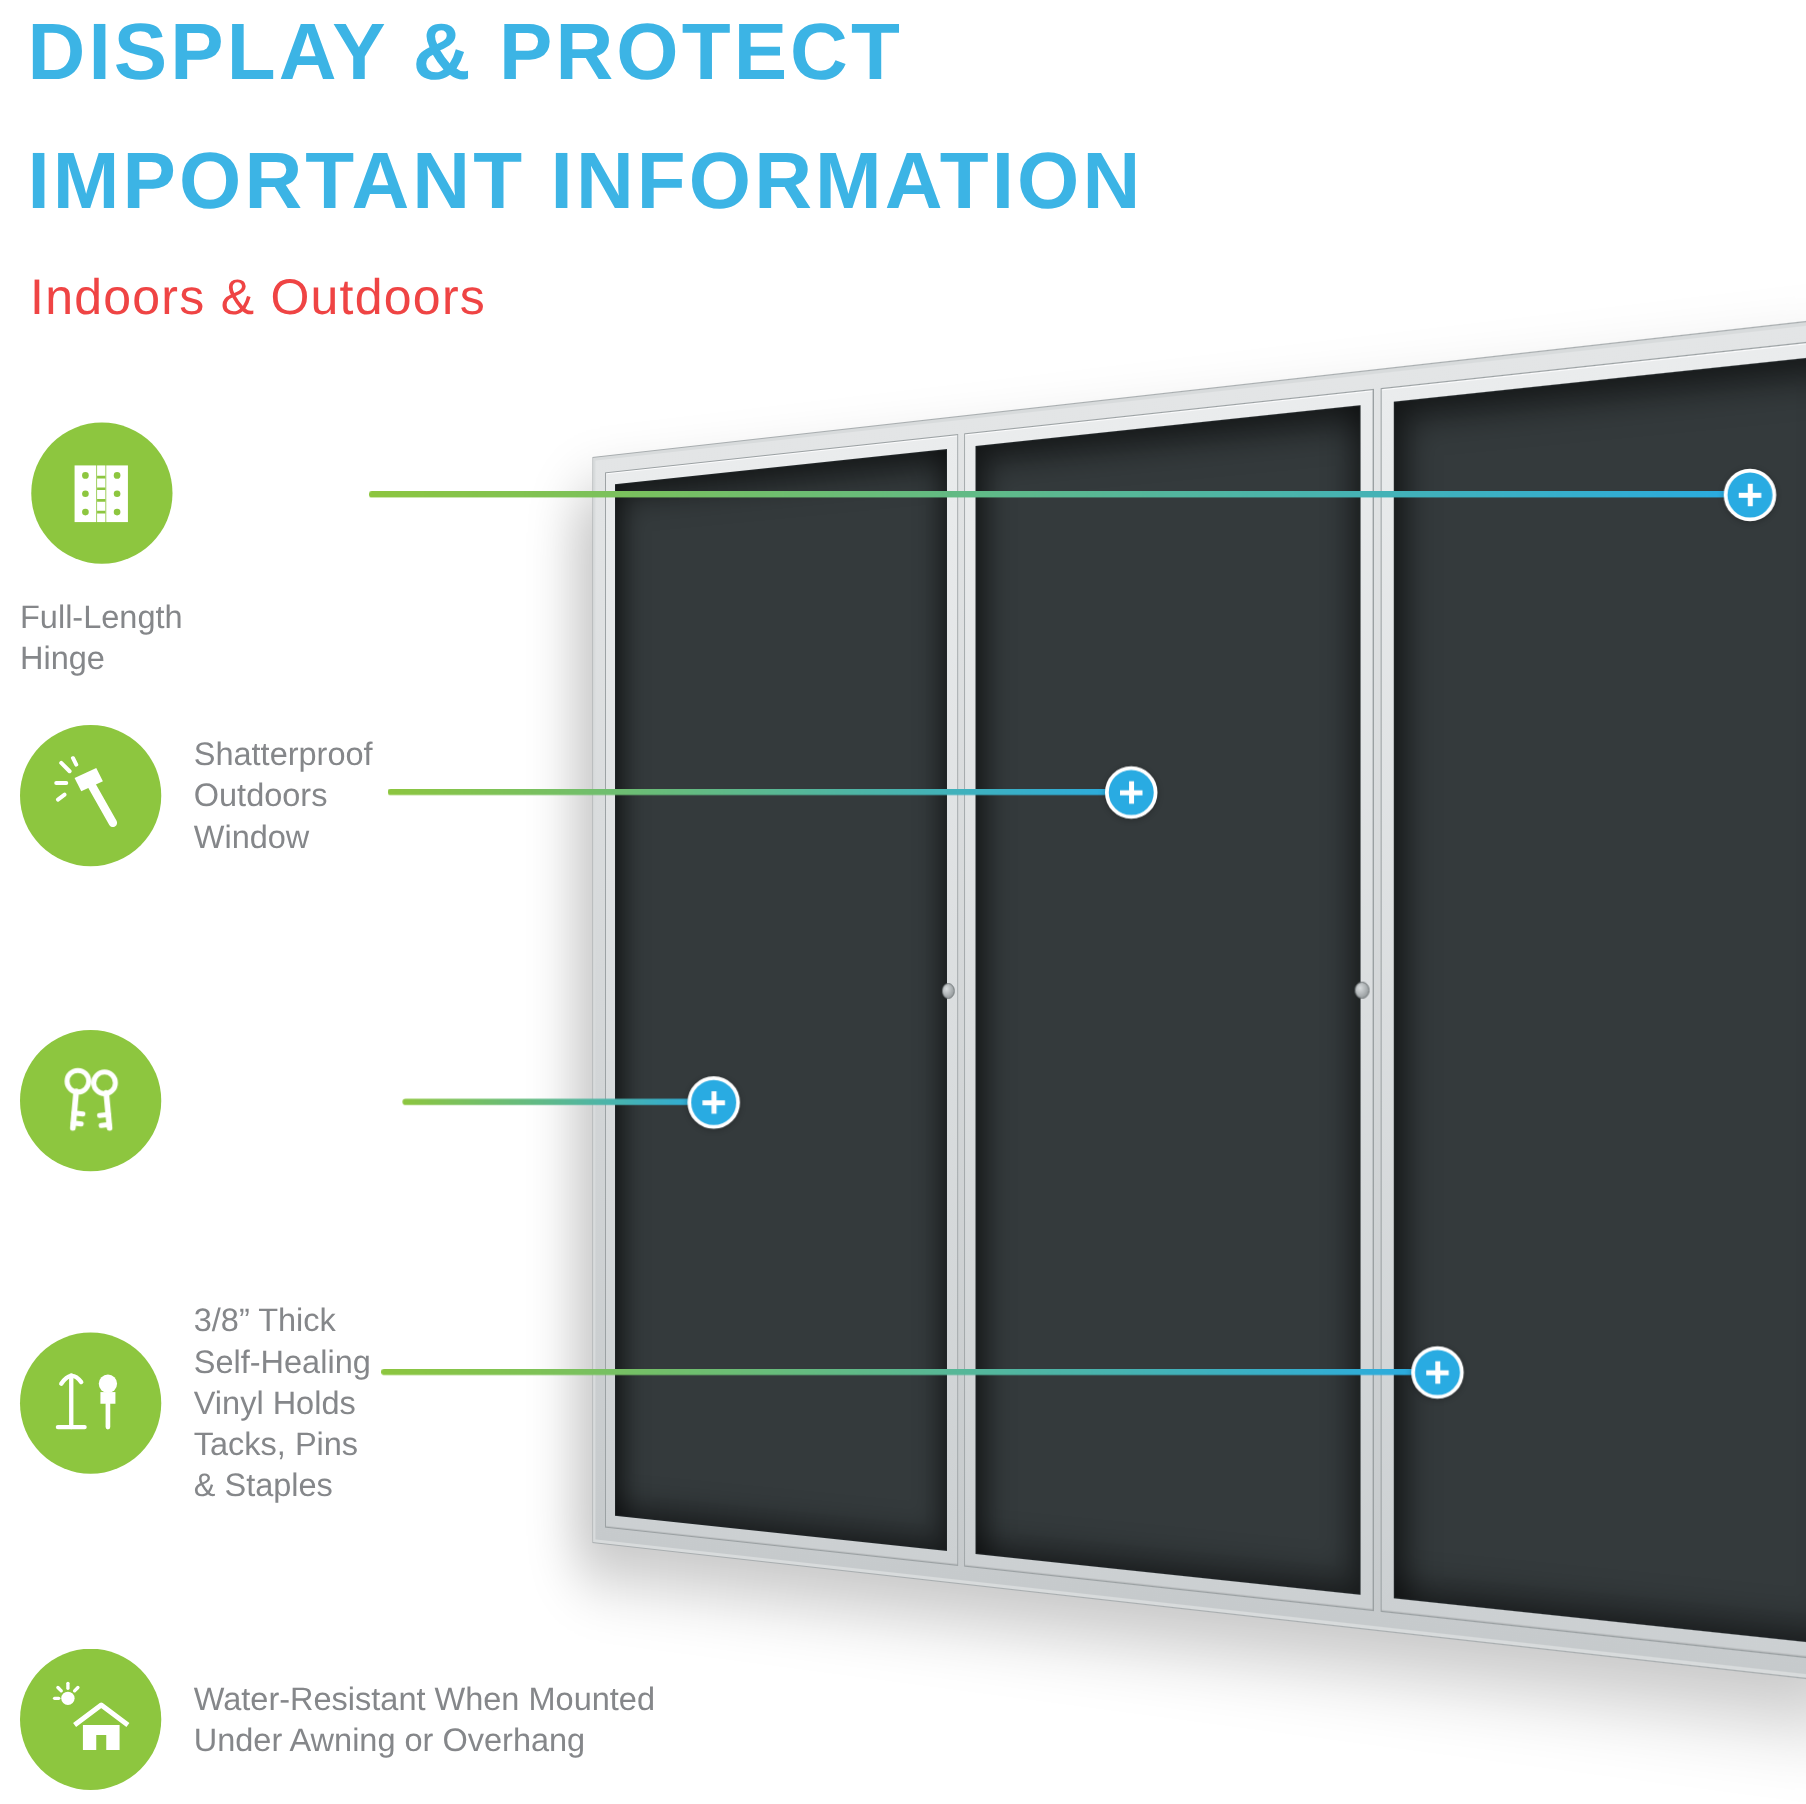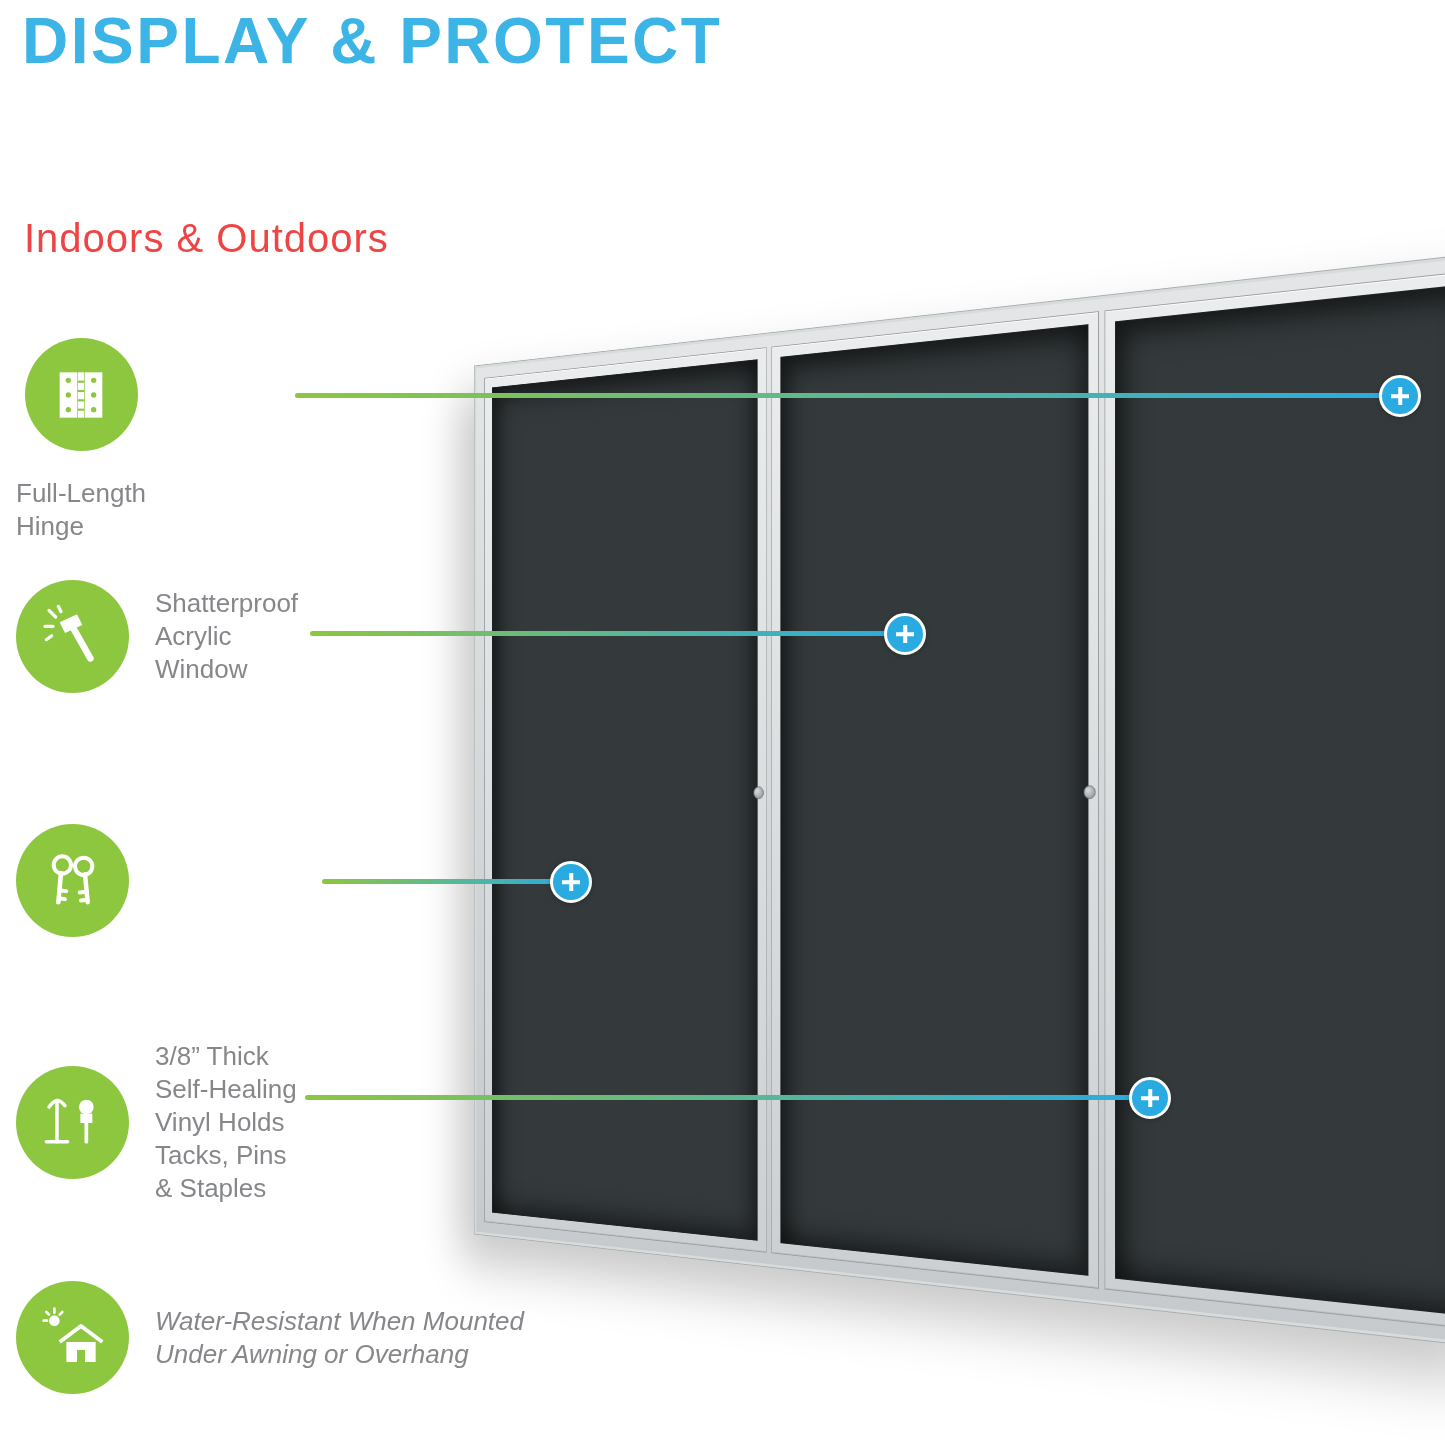--- a/index.html
+++ b/index.html
@@ -44,20 +44,21 @@
   .icon-circle svg{width:64px;height:64px;display:block;}
   .feature-label{color:#85878A;font-size:26px;line-height:33px;white-space:pre-line;}
 </style>
 </head>
 <body>
 
 <div class="page">
 
   <div class="title">
     <div>DISPLAY &amp; PROTECT</div>
+    <div>IMPORTANT INFORMATION</div>
   </div>
   <div class="subtitle">Indoors &amp; Outdoors</div>
 
   <div class="board">
     <div class="door">
       <div class="panel"></div>
       <div class="lock"></div>
     </div>
     <div class="door">
       <div class="panel"></div>
@@ -106,21 +107,21 @@
       <svg viewBox="0 0 48 48">
         <polygon points="14,13 27,7 31,15 18,21" fill="#fff"></polygon>
         <line x1="24" y1="17" x2="37" y2="40" stroke="#fff" stroke-width="5" stroke-linecap="round"></line>
         <line x1="11" y1="9" x2="6" y2="4" stroke="#fff" stroke-width="2.4" stroke-linecap="round"></line>
         <line x1="9" y1="16" x2="3" y2="16" stroke="#fff" stroke-width="2.4" stroke-linecap="round"></line>
         <line x1="15" y1="5" x2="13" y2="1" stroke="#fff" stroke-width="2.4" stroke-linecap="round"></line>
         <line x1="8" y1="23" x2="4" y2="26" stroke="#fff" stroke-width="2.4" stroke-linecap="round"></line>
       </svg>
     </div>
     <div class="feature-label">Shatterproof
-Acrylic
+Outdoors
 Window</div>
   </div>
 
   <div class="feature" style="top:824px;">
     <div class="icon-circle">
       <svg viewBox="0 0 48 48">
         <circle cx="16" cy="12" r="6.5" fill="none" stroke="#fff" stroke-width="3"></circle>
         <line x1="15" y1="18" x2="13" y2="40" stroke="#fff" stroke-width="3.4" stroke-linecap="round"></line>
         <line x1="13.6" y1="31" x2="19" y2="31.6" stroke="#fff" stroke-width="3" stroke-linecap="round"></line>
         <line x1="13.2" y1="37" x2="18" y2="37.6" stroke="#fff" stroke-width="3" stroke-linecap="round"></line>
@@ -143,21 +144,21 @@
         <line x1="34" y1="24" x2="34" y2="38" stroke="#fff" stroke-width="2.8" stroke-linecap="round"></line>
       </svg>
     </div>
     <div class="feature-label">3/8” Thick
 Self-Healing
 Vinyl Holds
 Tacks, Pins
 &amp; Staples</div>
   </div>
 
-  <div class="feature" style="top:1281px;font-style:italic;">
+  <div class="feature" style="top:1319px;">
     <div class="icon-circle">
       <svg viewBox="0 0 48 48">
         <circle cx="10" cy="11" r="4" fill="#fff"></circle>
         <line x1="10" y1="2" x2="10" y2="5" stroke="#fff" stroke-width="2" stroke-linecap="round"></line>
         <line x1="2" y1="11" x2="4.5" y2="11" stroke="#fff" stroke-width="2" stroke-linecap="round"></line>
         <line x1="4" y1="4.5" x2="6" y2="6.5" stroke="#fff" stroke-width="2" stroke-linecap="round"></line>
         <line x1="16" y1="4.5" x2="14" y2="6.5" stroke="#fff" stroke-width="2" stroke-linecap="round"></line>
         <path d="M14 27 L30 15 L46 27" fill="none" stroke="#fff" stroke-width="3" stroke-linejoin="round"></path>
         <rect x="19" y="27" width="22" height="15" fill="#fff"></rect>
         <rect x="27" y="33" width="6" height="9" fill="#8DC63F"></rect>

